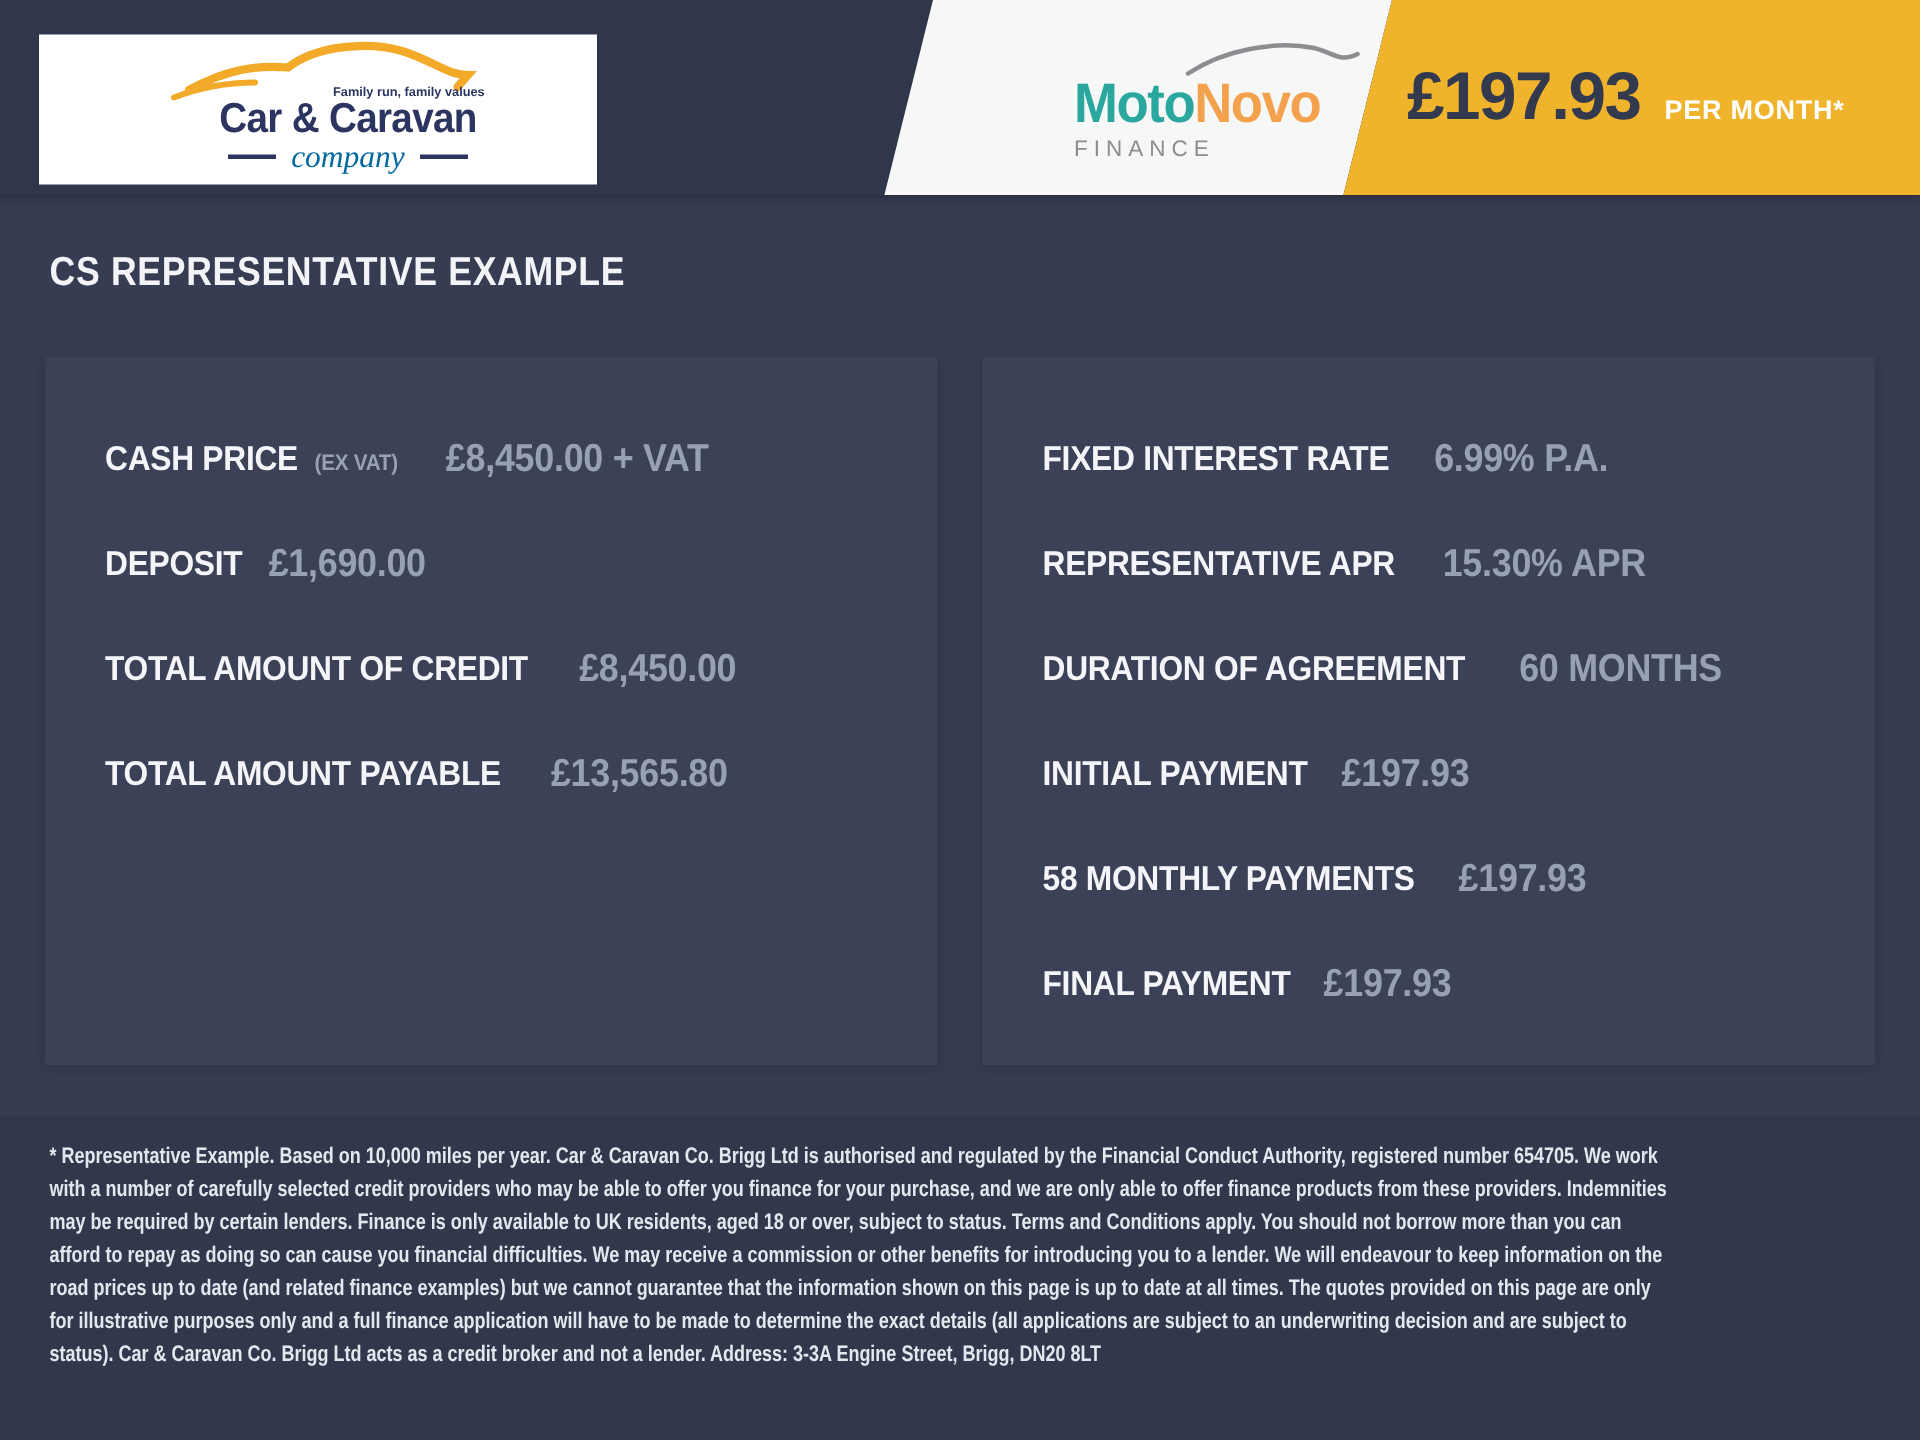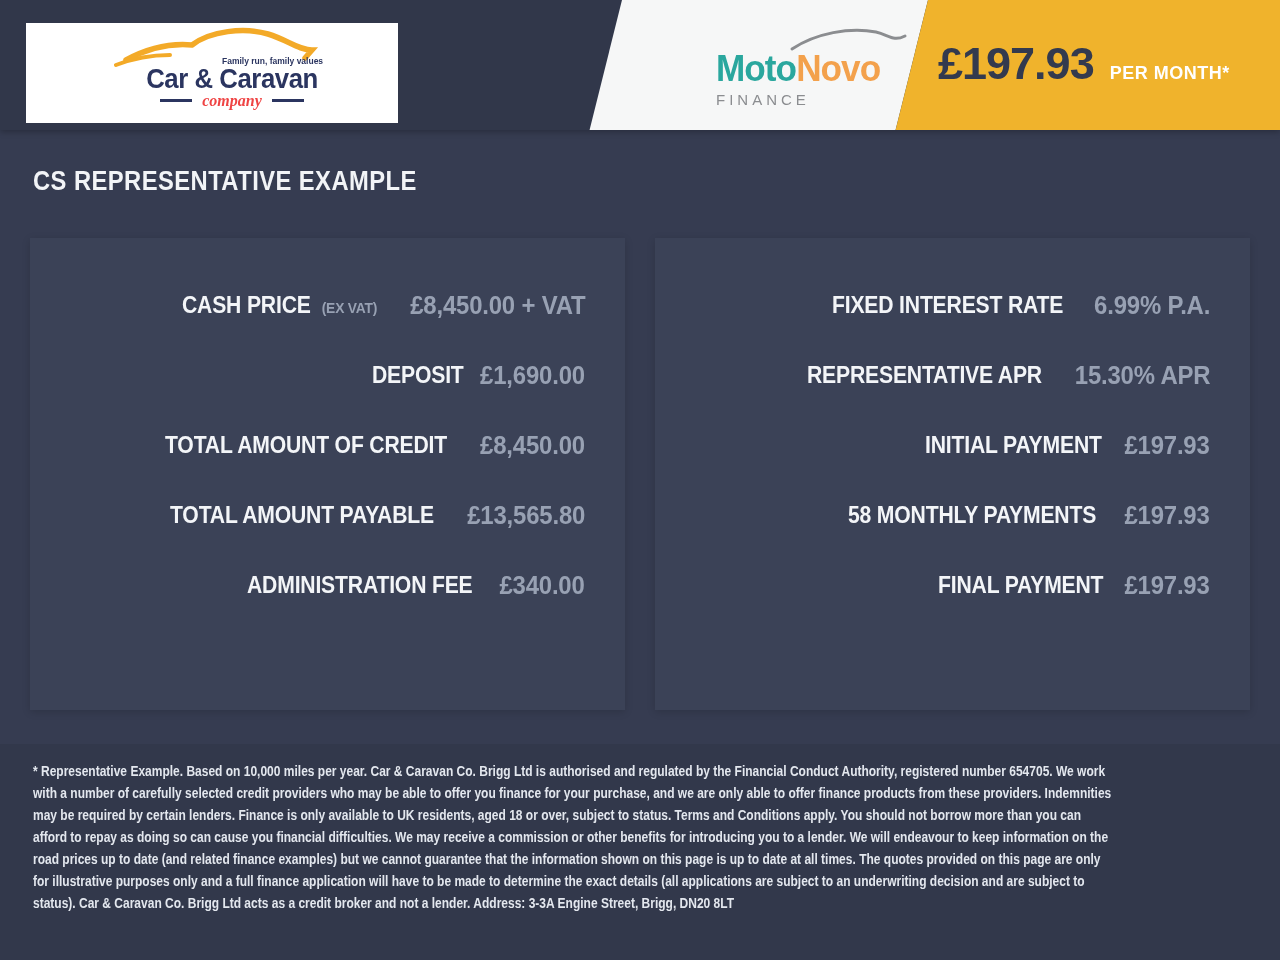--- a/index.html
+++ b/index.html
@@ -15,21 +15,21 @@
 
   
   .dealer-box{position:absolute;left:26px;top:23px;width:372px;height:100px;background:#FFFFFF;}
   .dealer-swoosh{position:absolute;left:88px;top:2px;}
   .dealer-tagline{position:absolute;left:196px;top:33px;font-size:8.5px;font-weight:bold;
                   color:#2B3560;white-space:nowrap;}
   .dealer-text{position:absolute;left:86px;top:40px;width:240px;text-align:center;}
   .dealer-name{font-size:28px;font-weight:bold;color:#2B3560;letter-spacing:-0.5px;
                transform:scaleX(.92);transform-origin:center top;white-space:nowrap;}
   .dealer-sub{margin-top:-3px;font-family:"Liberation Serif",serif;font-style:italic;
-              font-weight:bold;font-size:16px;color:#ef4444;}
+              font-weight:normal;font-size:21px;color:#0369a1;}
   .dash{display:inline-block;width:32px;height:3px;background:#2B3560;vertical-align:middle;
         margin:0 10px 4px 10px;}
 
   
   .motonovo{position:absolute;left:692px;top:26px;width:196px;margin-left:24px;}
   .mn-swoosh{position:absolute;left:72px;top:0px;}
   .mn-brand{margin-top:22px;font-size:37px;font-weight:bold;letter-spacing:-1px;
             transform:scaleX(.95);transform-origin:left top;white-space:nowrap;}
   .mn-teal{color:#2AA79E;}
   .mn-orange{color:#F3A14C;}
@@ -45,21 +45,21 @@
   
   .page-title{position:absolute;left:33px;top:166px;color:#F2F4F7;font-size:27px;
               font-weight:bold;letter-spacing:0.5px;transform:scaleX(.88);
               transform-origin:left top;white-space:nowrap;}
 
   
   .panel{position:absolute;top:238px;width:595px;height:472px;background:#3B4257;
          padding:32px 0 20px 0;box-sizing:border-box;box-shadow:0 2px 8px rgba(0,0,0,.15);}
   .panel-left{left:30px;}
   .panel-right{left:655px;}
-  .row{height:70px;display:flex;align-items:center;justify-content:flex-end;
+  .row{height:70px;display:flex;align-items:center;justify-content:flex-start;
        padding:0 40px;}
   .row-label{color:#F3F5F8;font-weight:bold;font-size:23px;letter-spacing:-0.2px;
              transform:scaleX(.92);transform-origin:left center;white-space:nowrap;}
   .row-note{font-size:15px;color:#98A1B3;margin-left:12px;font-weight:bold;}
   .row-value{color:#98A1B3;font-weight:bold;font-size:26px;letter-spacing:-0.2px;
              transform:scaleX(.92);transform-origin:right center;white-space:nowrap;}
 
   
   .footer-band{position:absolute;left:0;top:744px;width:1280px;height:216px;background:#32384B;}
   .disclaimer{position:absolute;left:33px;top:16px;width:1356px;margin:0;
@@ -117,34 +117,34 @@
       <span class="row-value">£1,690.00</span>
     </div>
     <div class="row">
       <span class="row-label">TOTAL AMOUNT OF CREDIT</span>
       <span class="row-value">£8,450.00</span>
     </div>
     <div class="row">
       <span class="row-label">TOTAL AMOUNT PAYABLE</span>
       <span class="row-value">£13,565.80</span>
     </div>
-    <div class="row">
-      <span class="row-label">ADMINISTRATION FEE</span>
-      <span class="row-value">£340.00</span>
-    </div>
   </div>
 
   <div class="panel panel-right">
     <div class="row">
       <span class="row-label">FIXED INTEREST RATE</span>
       <span class="row-value">6.99% P.A.</span>
     </div>
     <div class="row">
       <span class="row-label">REPRESENTATIVE APR</span>
       <span class="row-value">15.30% APR</span>
+    </div>
+    <div class="row">
+      <span class="row-label">DURATION OF AGREEMENT</span>
+      <span class="row-value">60 MONTHS</span>
     </div>
     <div class="row">
       <span class="row-label">INITIAL PAYMENT</span>
       <span class="row-value">£197.93</span>
     </div>
     <div class="row">
       <span class="row-label">58 MONTHLY PAYMENTS</span>
       <span class="row-value">£197.93</span>
     </div>
     <div class="row">

